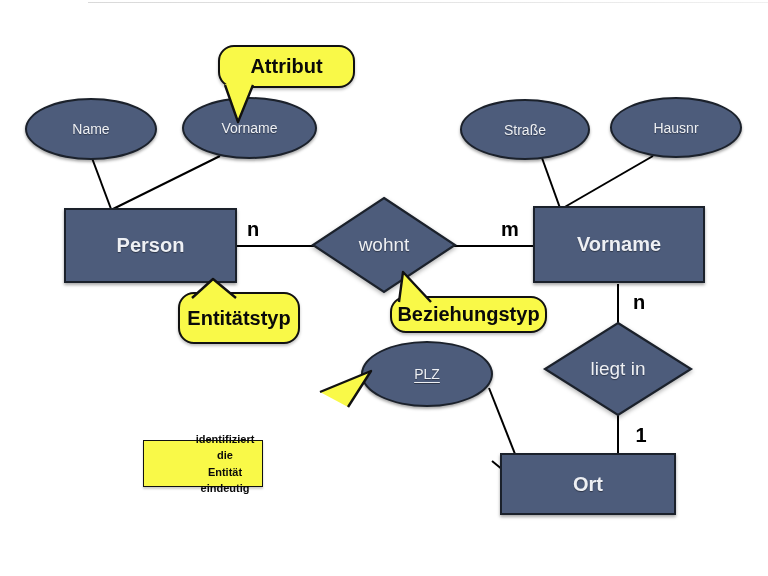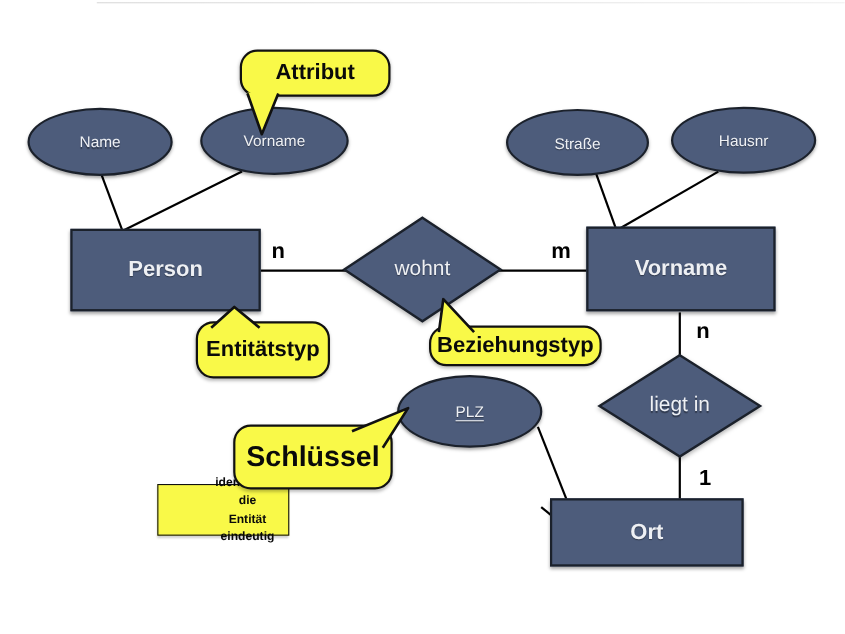--- a/index.html
+++ b/index.html
@@ -140,23 +140,20 @@
 
   <div class="callout" style="left:218px;top:45px;width:137px;height:43px">
     <span>Attribut</span>
   </div>
   <div class="callout" style="left:390px;top:296px;width:157px;height:37px">
     <span>Beziehungstyp</span>
   </div>
   <div class="callout" style="left:178px;top:292px;width:122px;height:52px">
     <span>Entitätstyp</span>
   </div>
-  <div class="callout big" style="left:212px;top:386px;width:145px;height:59px">
-    <span>Schlüssel</span>
-  </div>
 
   <svg id="tails" class="layer" width="768" height="576">
     <g>
       <polygon points="225,84 253,84 238,122" fill="#f9f948"></polygon>
       <path d="M225,85 L238,122 L253,85" fill="none" stroke="#111" stroke-width="2.4" stroke-linejoin="round"></path>
 
       <polygon points="192,298 236,298 213,279" fill="#f9f948"></polygon>
       <path d="M192,298 L213,279 L236,298" fill="none" stroke="#111" stroke-width="2.4" stroke-linejoin="round"></path>
 
       <polygon points="399,302 431,302 403,272" fill="#f9f948"></polygon>

